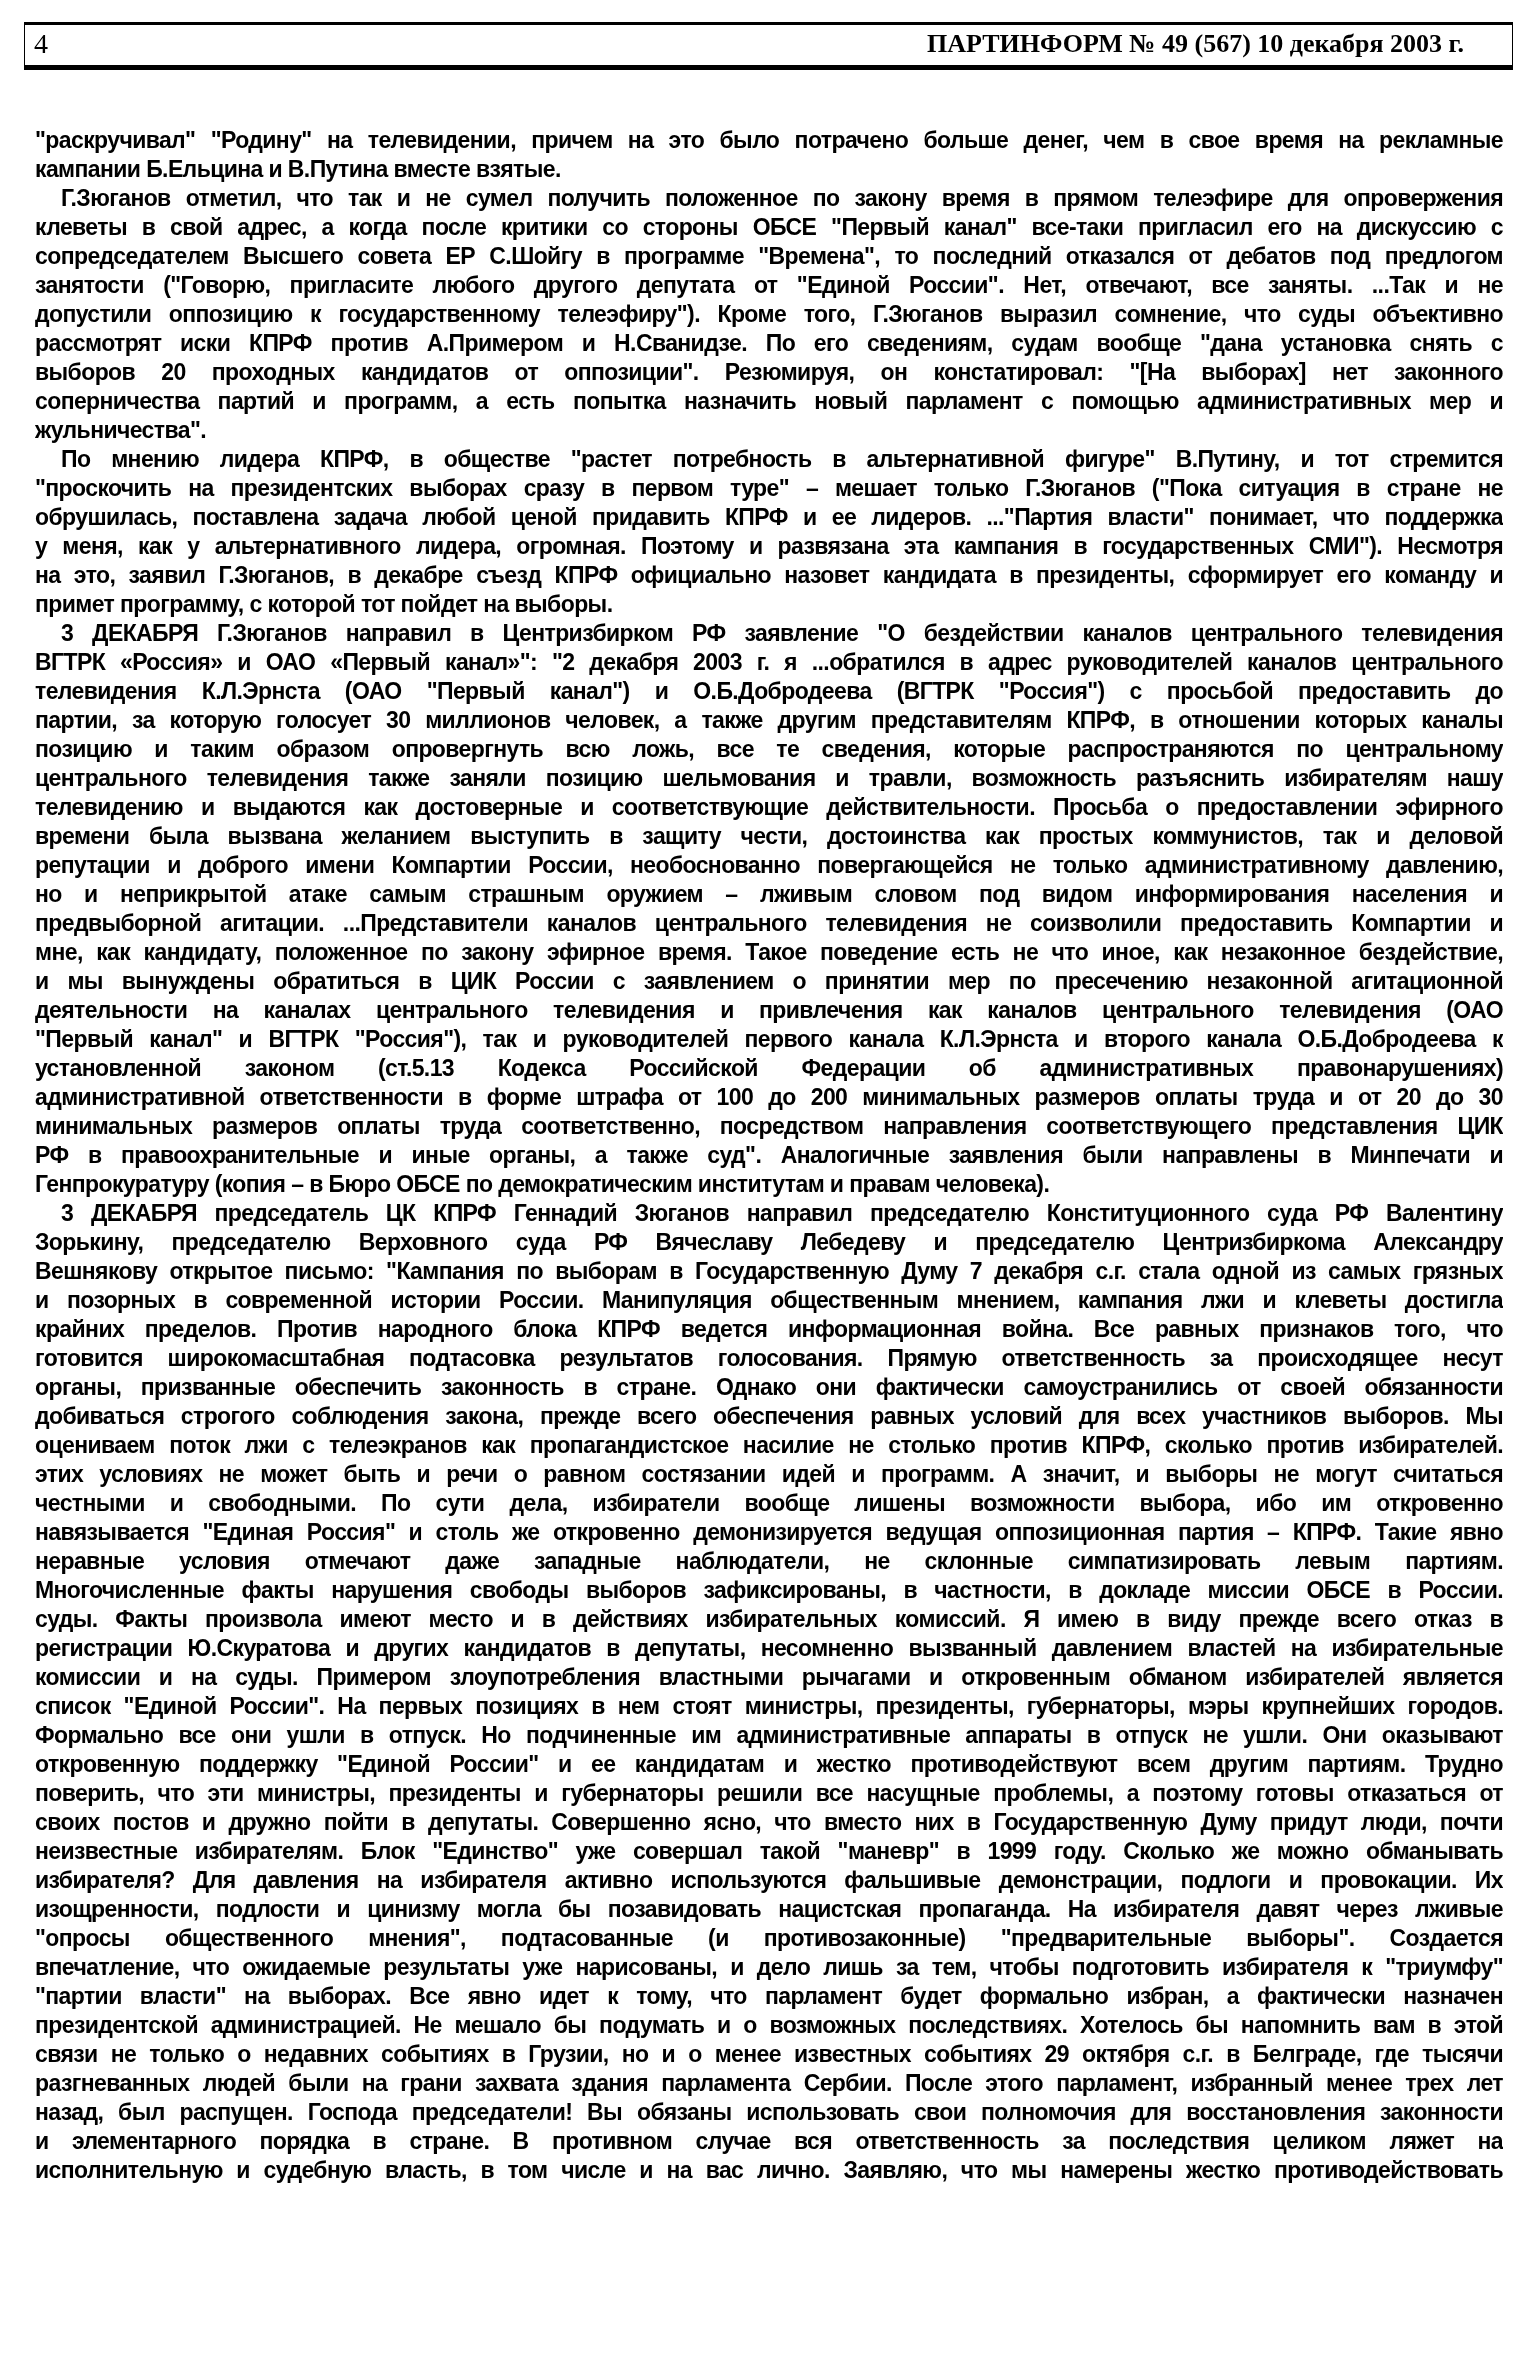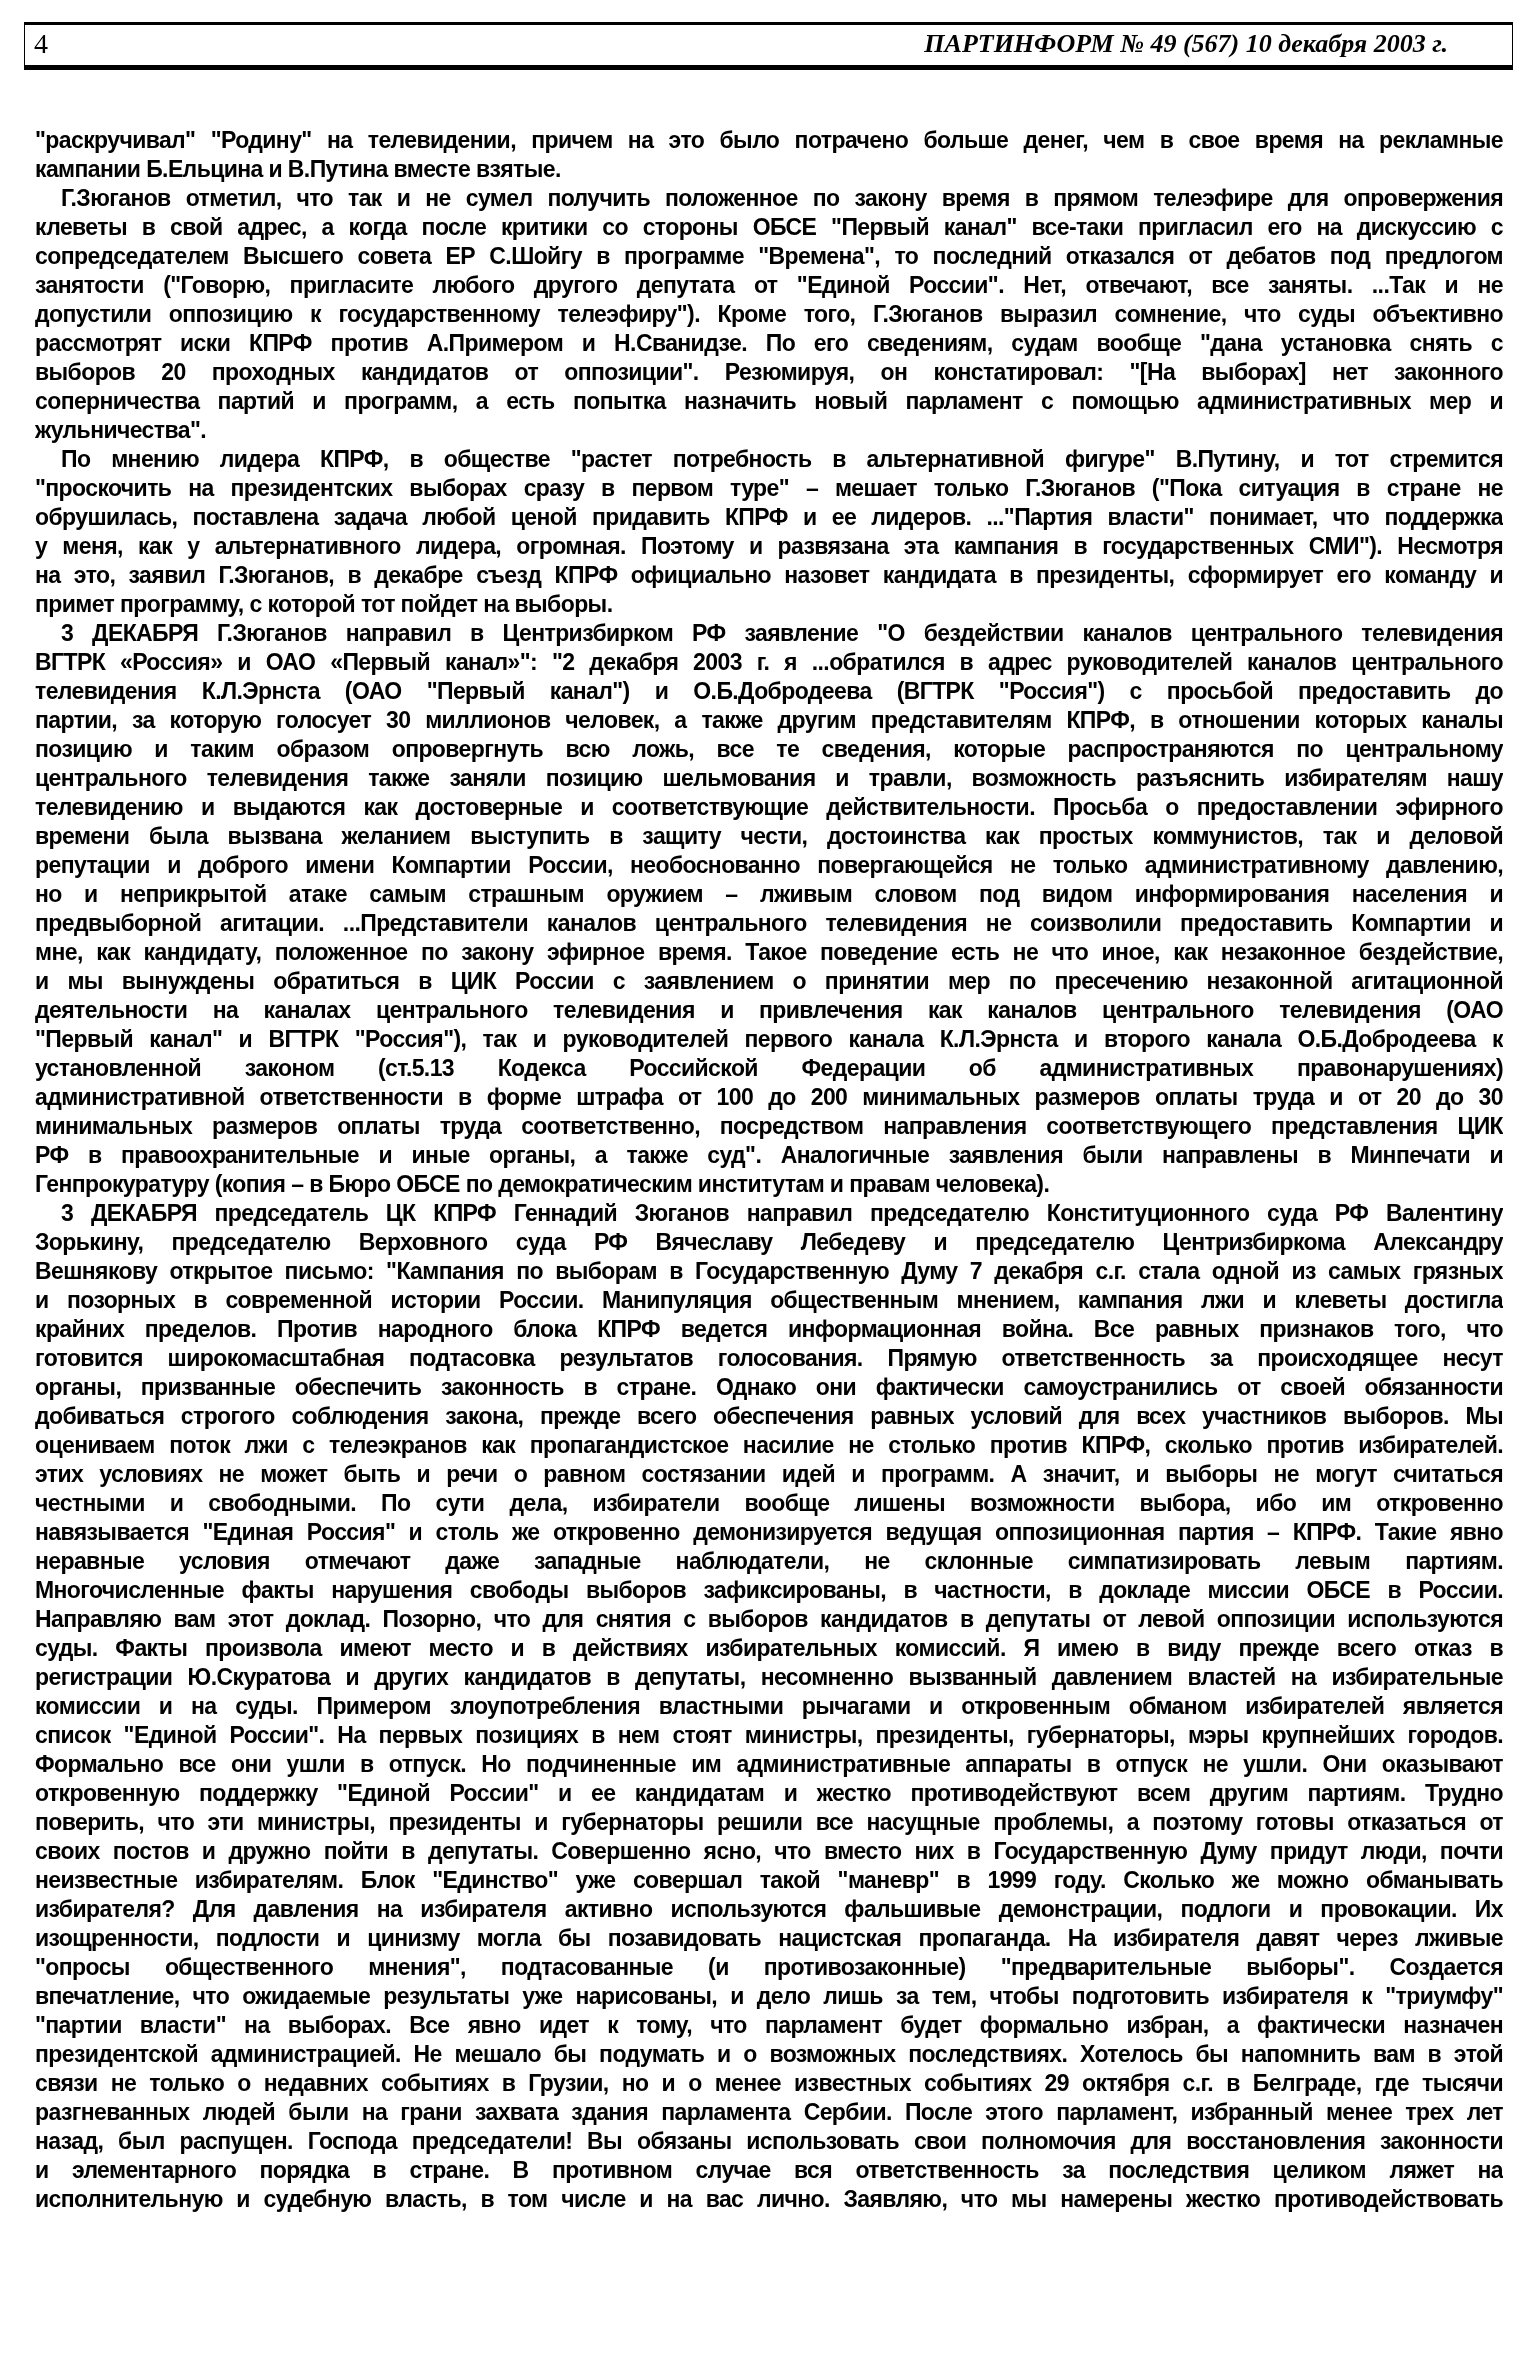--- a/index.html
+++ b/index.html
@@ -11,23 +11,23 @@
     position:absolute;left:24px;top:22.4px;width:1487px;height:40px;
     border:1.9px solid #000;border-top-width:3.8px;border-bottom-width:5.1px;
     background:#fff;
   }
   .page-number{
     position:absolute;left:9px;top:5.1px;
     font-family:"Liberation Serif","DejaVu Serif",serif;
     font-size:28px;font-weight:normal;line-height:1;
   }
   .header-title{
-    position:absolute;right:64px;top:5.8px;white-space:nowrap;
+    position:absolute;right:48px;top:5.8px;white-space:nowrap;
     font-family:"Liberation Serif","DejaVu Serif",serif;
-    font-style:italic;font-weight:bold;font-size:26px;line-height:1;
+    font-weight:bold;font-size:26px;line-height:1;
   }
 
   
   .article{
     position:absolute;left:35px;top:126px;width:1468px;
   }
   .para{margin:0;padding:0;}
   .line{
     font-size:23px;font-weight:bold;letter-spacing:-0.6px;
     line-height:29px;height:29px;overflow:hidden;
@@ -101,21 +101,20 @@
       <div class="line jfull">крайних пределов. Против народного блока КПРФ ведется информационная война. Все равных признаков того, что</div>
       <div class="line jfull">готовится широкомасштабная подтасовка результатов голосования. Прямую ответственность за происходящее несут</div>
       <div class="line jfull">органы, призванные обеспечить законность в стране. Однако они фактически самоустранились от своей обязанности</div>
       <div class="line jfull">добиваться строгого соблюдения закона, прежде всего обеспечения равных условий для всех участников выборов. Мы</div>
       <div class="line jfull">оцениваем поток лжи с телеэкранов как пропагандистское насилие не столько против КПРФ, сколько против избирателей.</div>
       <div class="line jfull">этих условиях не может быть и речи о равном состязании идей и программ. А значит, и выборы не могут считаться</div>
       <div class="line jfull">честными и свободными. По сути дела, избиратели вообще лишены возможности выбора, ибо им откровенно</div>
       <div class="line jfull">навязывается "Единая Россия" и столь же откровенно демонизируется ведущая оппозиционная партия – КПРФ. Такие явно</div>
       <div class="line jfull">неравные условия отмечают даже западные наблюдатели, не склонные симпатизировать левым партиям.</div>
       <div class="line jfull">Многочисленные факты нарушения свободы выборов зафиксированы, в частности, в докладе миссии ОБСЕ в России.</div>
-      <div class="line jfull">Направляю вам этот доклад. Позорно, что для снятия с выборов кандидатов в депутаты от левой оппозиции используются</div>
       <div class="line jfull">суды. Факты произвола имеют место и в действиях избирательных комиссий. Я имею в виду прежде всего отказ в</div>
       <div class="line jfull">регистрации Ю.Скуратова и других кандидатов в депутаты, несомненно вызванный давлением властей на избирательные</div>
       <div class="line jfull">комиссии и на суды. Примером злоупотребления властными рычагами и откровенным обманом избирателей является</div>
       <div class="line jfull">список "Единой России". На первых позициях в нем стоят министры, президенты, губернаторы, мэры крупнейших городов.</div>
       <div class="line jfull">Формально все они ушли в отпуск. Но подчиненные им административные аппараты в отпуск не ушли. Они оказывают</div>
       <div class="line jfull">откровенную поддержку "Единой России" и ее кандидатам и жестко противодействуют всем другим партиям. Трудно</div>
       <div class="line jfull">поверить, что эти министры, президенты и губернаторы решили все насущные проблемы, а поэтому готовы отказаться от</div>
       <div class="line jfull">своих постов и дружно пойти в депутаты. Совершенно ясно, что вместо них в Государственную Думу придут люди, почти</div>
       <div class="line jfull">неизвестные избирателям. Блок "Единство" уже совершал такой "маневр" в 1999 году. Сколько же можно обманывать</div>
       <div class="line jfull">избирателя? Для давления на избирателя активно используются фальшивые демонстрации, подлоги и провокации. Их</div>

